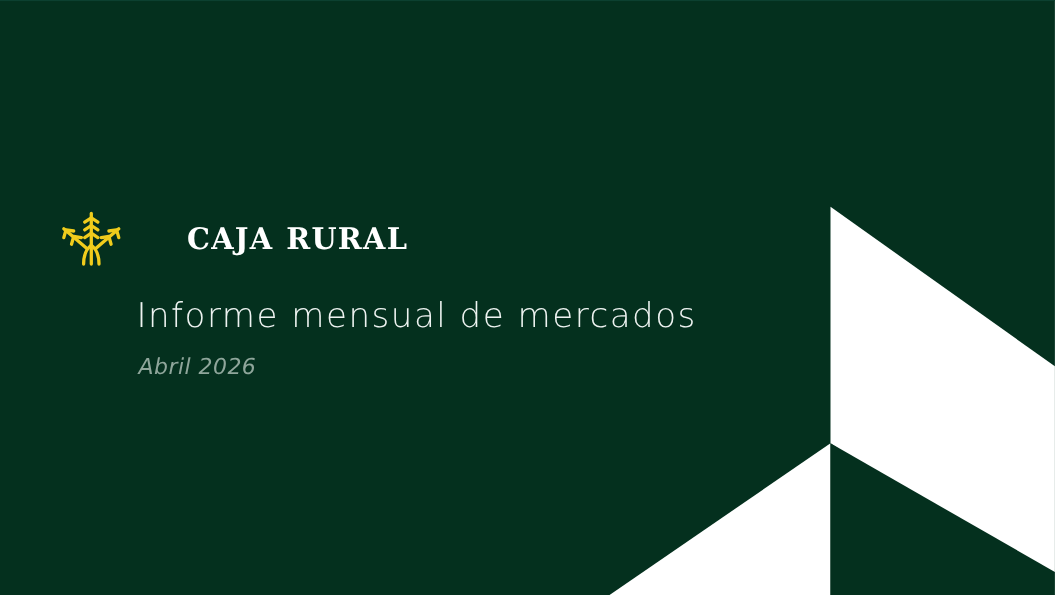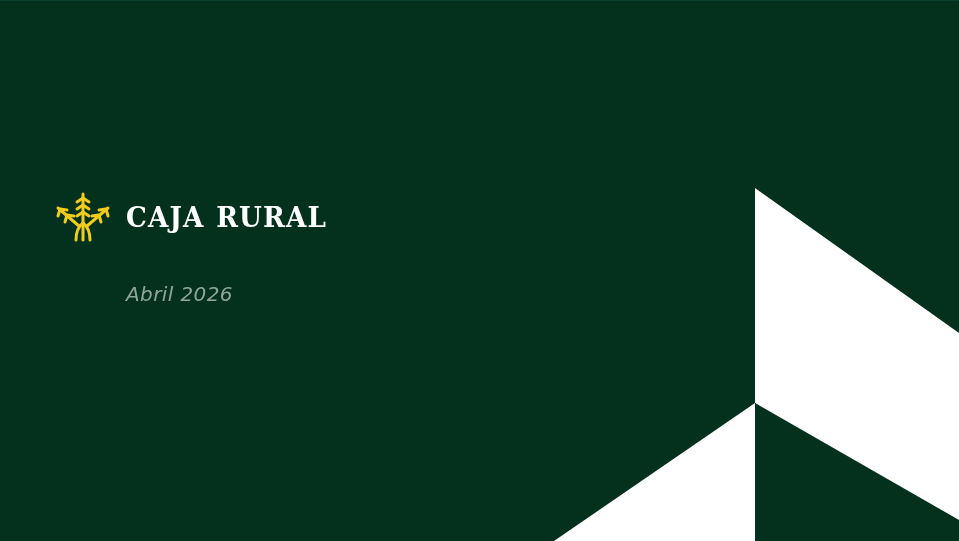--- a/index.html
+++ b/index.html
@@ -41,20 +41,21 @@
   }
 
   
   .logo-block {
     position: absolute;
     left: 52px;
     top: 191px;
     display: flex;
     align-items: center;
     z-index: 3;
+    gap: 44px;
   }
   .logo-mark {
     width: 62px;
     height: 52px;
     display: block;
     flex: 0 0 auto;
   }
   .logo-word {
     margin-left: 12px;
     color: #ffffff;
@@ -132,16 +133,17 @@
         <path d="M62 98 L62 64"></path>
         <path d="M76 98 C76 78 70 70 62 64"></path>
       </g>
     </svg>
     <div class="logo-word">
       <span>CAJA</span><span class="gap"></span><span>RURAL</span>
     </div>
   </div>
 
   <div class="title-block">
+    <h1 class="slide-title">Informe mensual de mercados</h1>
     <div class="slide-subtitle">Abril 2026</div>
   </div>
 
 </div>
 
 </body></html>

